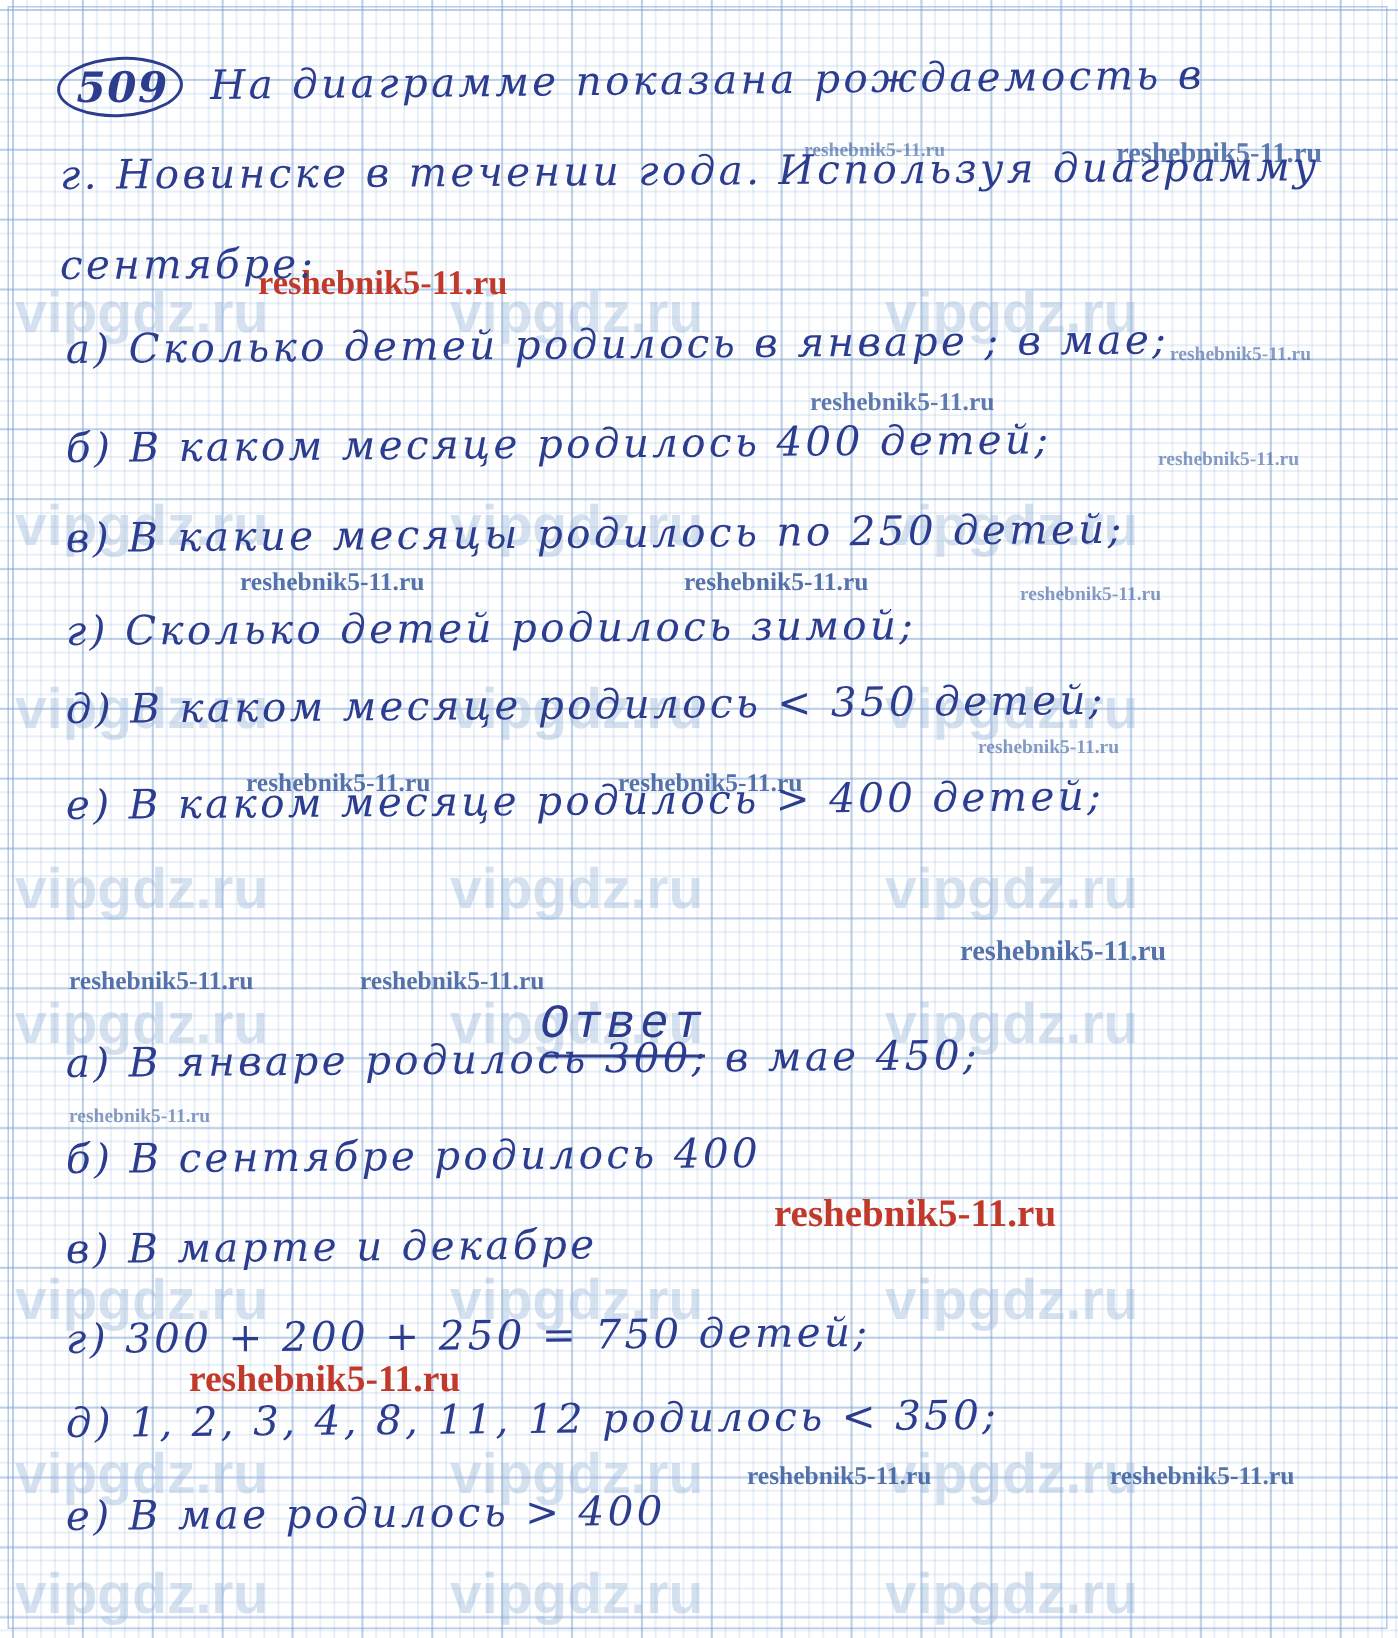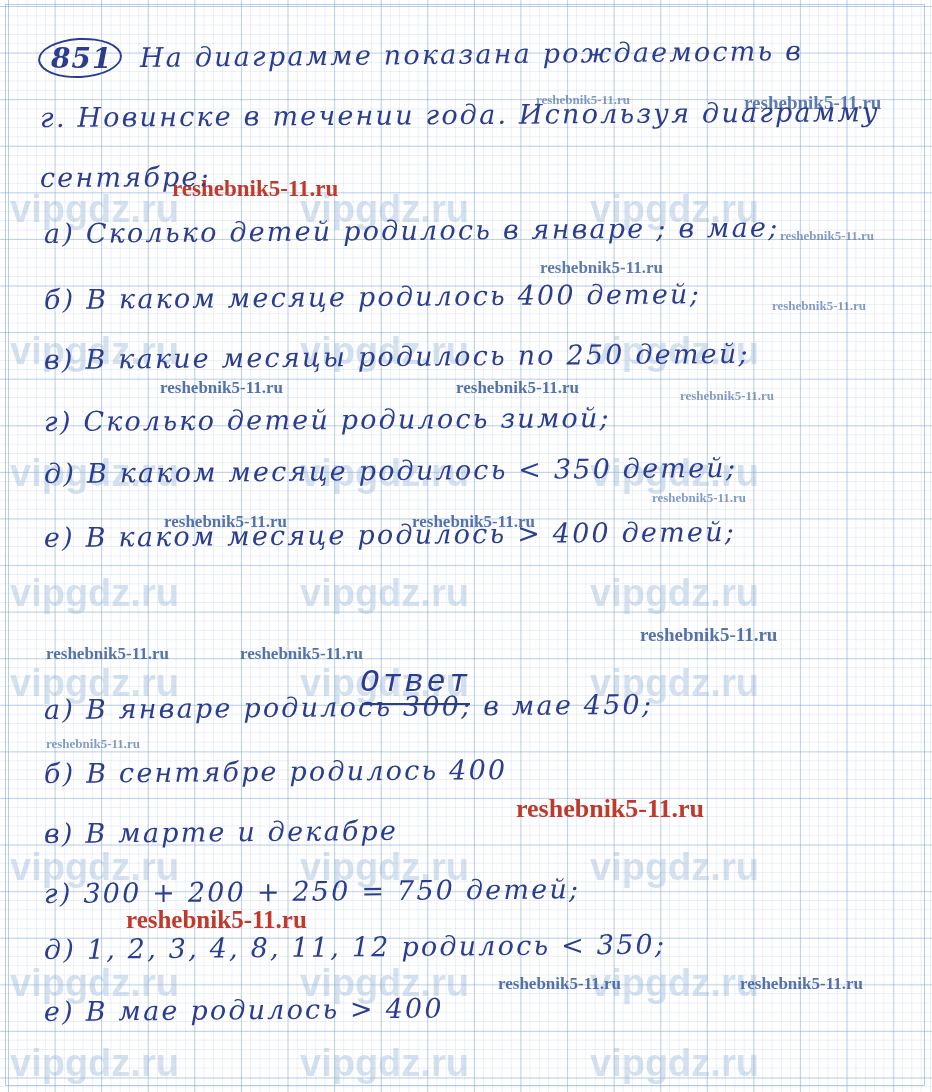--- a/index.html
+++ b/index.html
@@ -172,21 +172,21 @@
   <div class="wm wm-blue-small" style="left:46px;  top:736px;">reshebnik5-11.ru</div>
   <div class="wm wm-blue-small" style="left:498px; top:974px; font-size:17px; color:rgba(55,90,155,0.85);">reshebnik5-11.ru</div>
   <div class="wm wm-blue-small" style="left:740px; top:974px; font-size:17px; color:rgba(55,90,155,0.85);">reshebnik5-11.ru</div>
 
   <div class="wm wm-red" style="left:172px; top:176px;">reshebnik5-11.ru</div>
   <div class="wm wm-red" style="left:516px; top:794px; font-size:26px;">reshebnik5-11.ru</div>
   <div class="wm wm-red" style="left:126px; top:906px; font-size:25px;">reshebnik5-11.ru</div>
 
   <div id="task-number">
     <span class="ring"></span>
-    <span class="num">851</span>
+    <span class="num">509</span>
   </div>
 
   <div class="hand hw-line" style="left:140px; top:42px; transform: rotate(-0.6deg);">На  диаграмме  показана  рождаемость   в</div>
   <div class="hand hw-line" style="left:40px;  top:102px; transform: rotate(-0.4deg);">г. Новинске  в течении  года. Используя  диаграмму</div>
   <div class="hand hw-line" style="left:40px;  top:162px; transform: rotate(-0.3deg);">сентябре:</div>
 
   <div class="hand hw-line" style="left:44px;  top:218px; transform: rotate(-0.5deg);">а) Сколько  детей  родилось  в январе ;  в мае;</div>
   <div class="hand hw-line" style="left:44px;  top:284px; transform: rotate(-0.5deg);">б) В  каком  месяце  родилось   400 детей;</div>
   <div class="hand hw-line" style="left:44px;  top:344px; transform: rotate(-0.5deg);">в) В  какие  месяцы  родилось   по 250 детей;</div>
   <div class="hand hw-line" style="left:44px;  top:406px; transform: rotate(-0.4deg);">г) Сколько   детей   родилось   зимой;</div>

